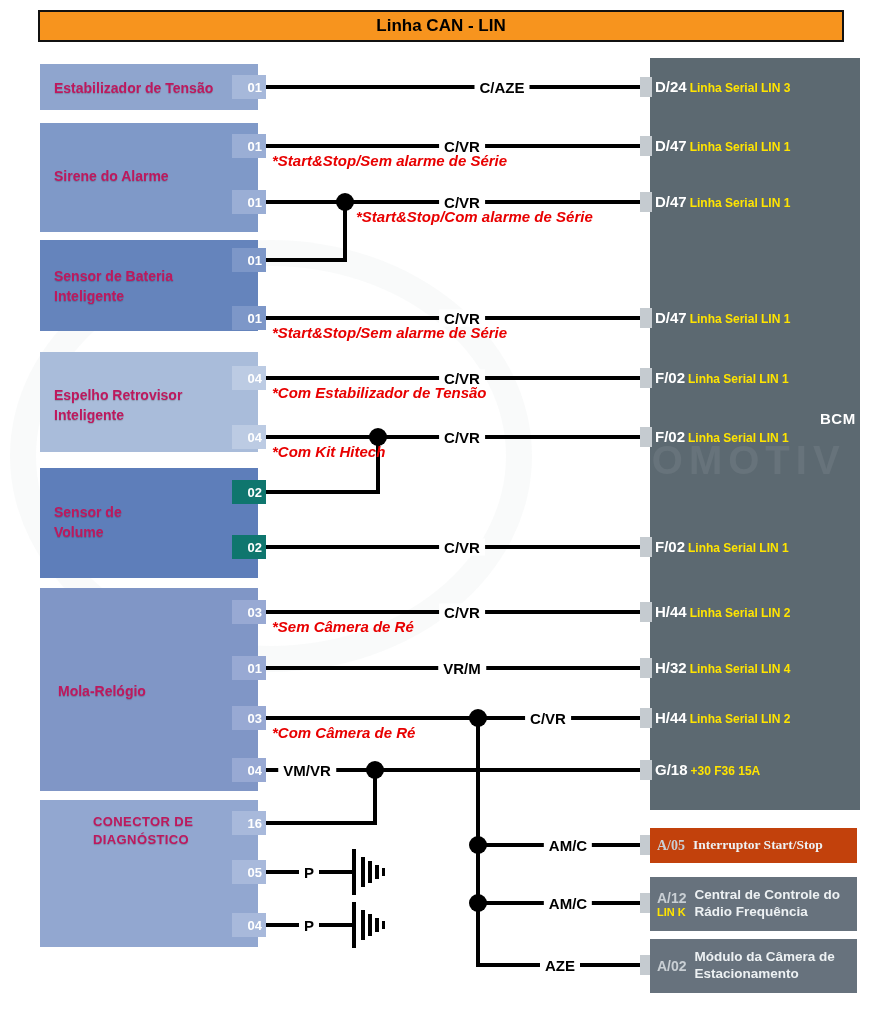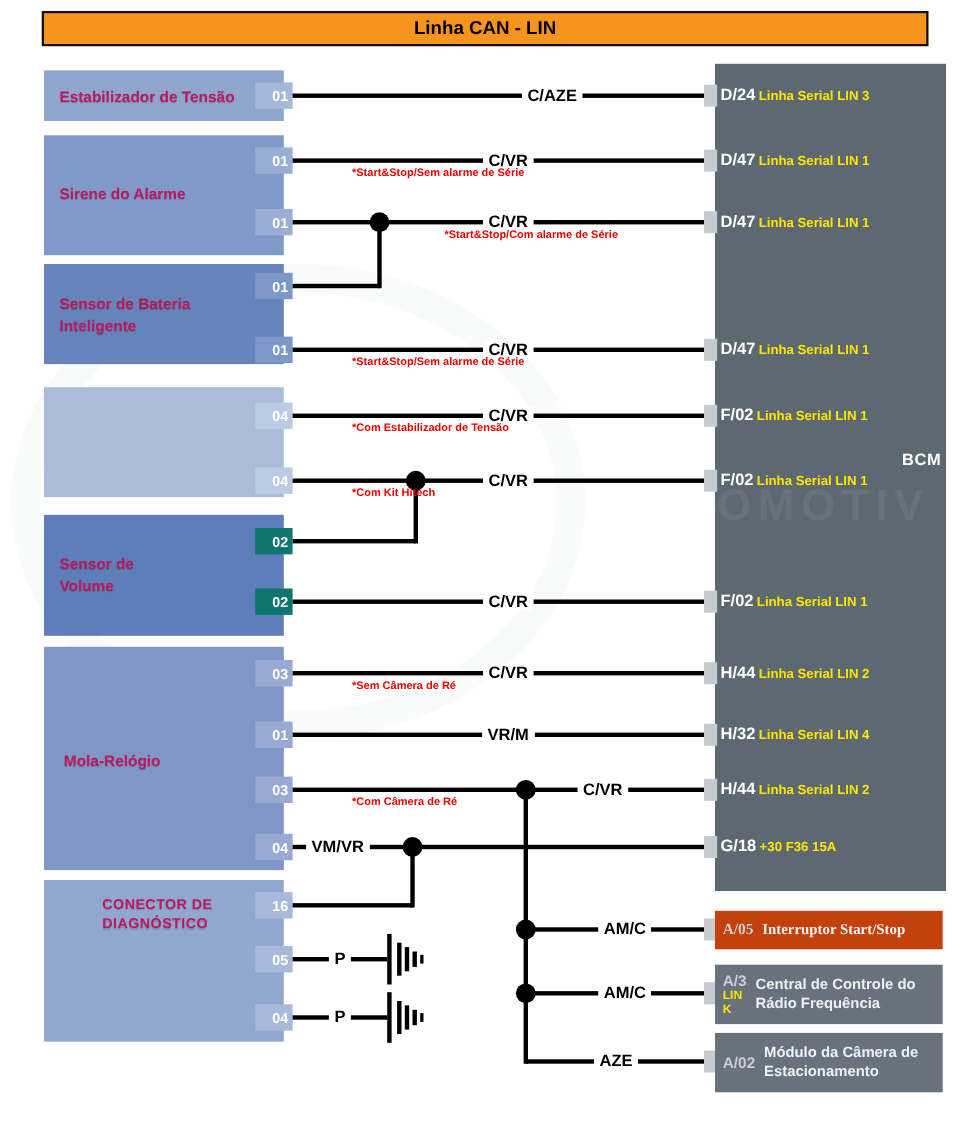--- a/index.html
+++ b/index.html
@@ -26,21 +26,21 @@
   .ptab{left:232px;width:34px;height:24px;box-sizing:border-box;display:flex;align-items:center;
         justify-content:flex-end;padding-right:4px;color:#fff;font-weight:bold;font-size:13px;}
   .t-estab{background:#A6B8DA;} .t-sirene{background:#9AAED5;} .t-bateria{background:#7D97C8;}
   .t-espelho{background:#BCCBE3;} .t-volume{background:#0f766e;} .t-mola{background:#98A9D3;} .t-conector{background:#A8B9DB;}
 
   
   .wire{background:#000;height:4px;}
   .vwire{background:#000;width:4px;}
   .dot{width:18px;height:18px;border-radius:50%;background:#000;}
   .wlabel{transform:translate(-50%,-50%);background:#fff;padding:0 5px;font-weight:bold;font-size:15px;color:#000;white-space:nowrap;}
-  .ann{color:#E80000;font-weight:bold;font-size:10px;white-space:nowrap;margin-left:48px;}
+  .ann{color:#E80000;font-weight:bold;font-style:italic;font-size:15px;white-space:nowrap;}
 
   
   .bcm{left:650px;top:58px;width:210px;height:752px;background:#5C6971;}
   .bcm-row{display:flex;align-items:baseline;gap:3px;white-space:nowrap;}
   .bcode{color:#fff;font-weight:bold;font-size:15px;}
   .bnote{color:#FFE400;font-weight:bold;font-size:12px;}
   .btab{left:640px;width:12px;height:20px;background:#C5CBD0;}
   .bcm-label{color:#fff;font-weight:bold;font-size:15px;letter-spacing:0.5px;}
 
   
@@ -79,20 +79,21 @@
   <div class="abs mbox c-sirene" style="top:123px;height:109px;"></div>
   <div class="abs mbox c-bateria" style="top:240px;height:91px;"></div>
   <div class="abs mbox c-espelho" style="top:352px;height:100px;"></div>
   <div class="abs mbox c-volume" style="top:468px;height:110px;"></div>
   <div class="abs mbox c-mola" style="top:588px;height:203px;"></div>
   <div class="abs mbox c-conector" style="top:800px;height:147px;"></div>
 
   <div class="abs mname" style="left:54px;top:79px;">Estabilizador de Tensão</div>
   <div class="abs mname" style="left:54px;top:167px;">Sirene do Alarme</div>
   <div class="abs mname" style="left:54px;top:267px;width:165px;">Sensor de Bateria Inteligente</div>
+  <div class="abs mname" style="left:54px;top:386px;width:150px;">Espelho Retrovisor Inteligente</div>
   <div class="abs mname" style="left:54px;top:503px;width:95px;">Sensor de Volume</div>
   <div class="abs mname" style="left:58px;top:682px;">Mola-Relógio</div>
   <div class="abs mname caps" style="left:93px;top:813px;width:135px;">CONECTOR DE DIAGNÓSTICO</div>
 
   <div class="abs ptab t-estab" style="top:75px;">
       <span>01</span>
     </div>
   <div class="abs ptab t-sirene" style="top:134px;">
       <span>01</span>
     </div>
@@ -270,21 +271,21 @@
       <span class="gb gb4"></span>
       <span class="gb gb5"></span>
   </div>
 
   <div class="abs peri p-cyan" style="top:828px;height:35px;">
     <span class="pcode">A/05</span>
     <span class="pname">Interruptor Start/Stop</span>
   </div>
   <div class="abs peri p-gray" style="top:877px;height:54px;">
     <span class="pcol">
-      <span class="pcode">A/3</span>
+      <span class="pcode">A/12</span>
       <span class="psub">LIN K</span>
     </span>
     <span class="pname">Central de Controle do Rádio Frequência</span>
   </div>
   <div class="abs peri p-gray" style="top:939px;height:54px;">
     <span class="pcode">A/02</span>
     <span class="pname">Módulo da Câmera de Estacionamento</span>
   </div>
 
 </div>

